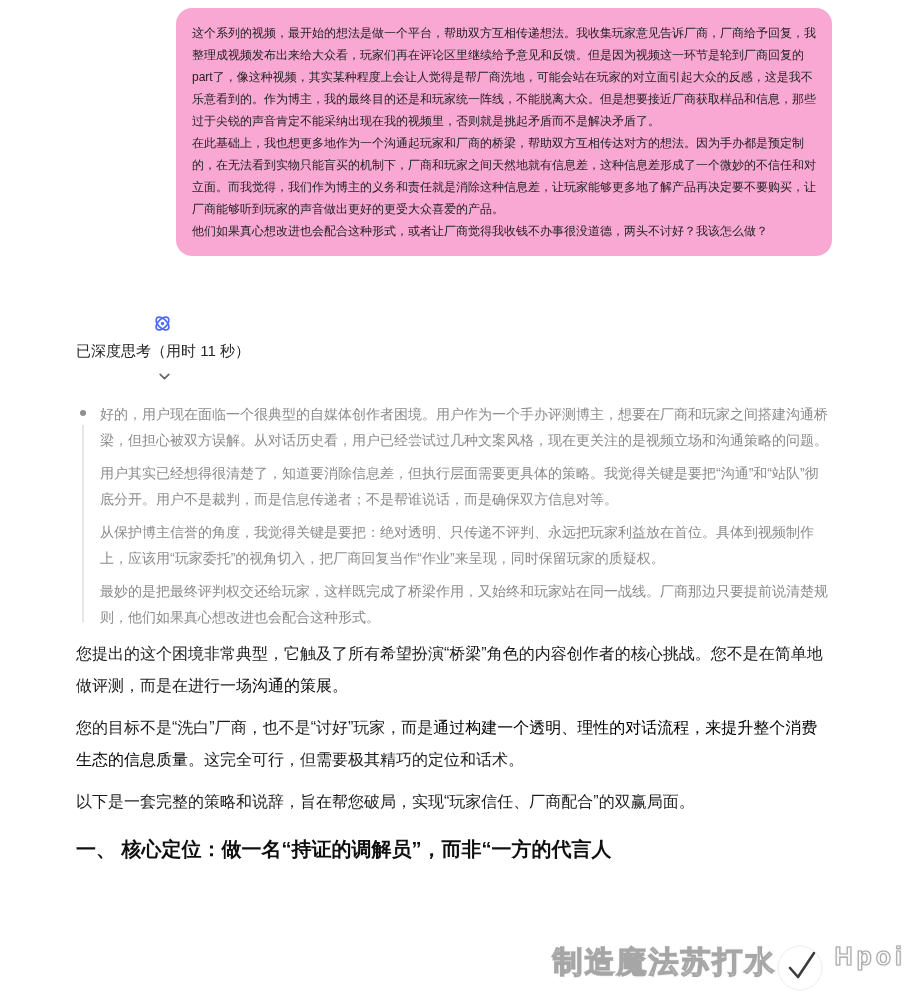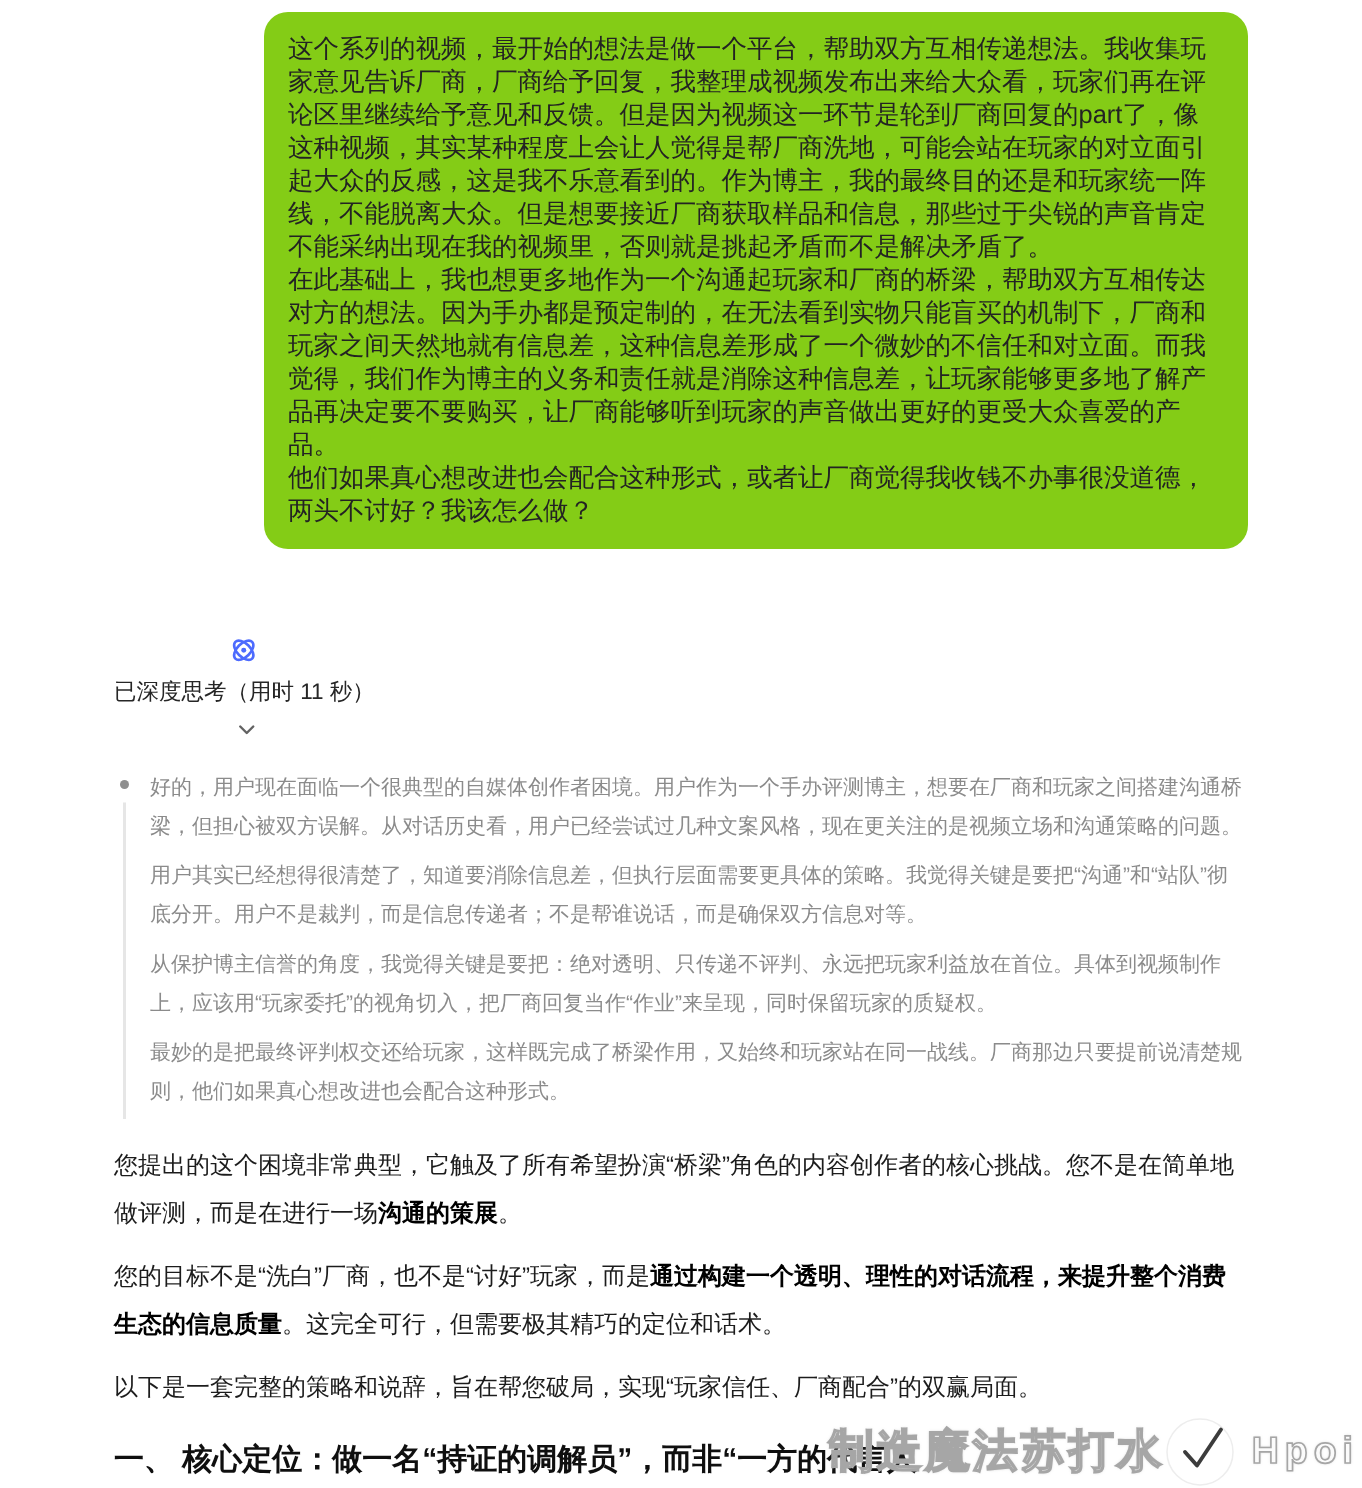--- a/index.html
+++ b/index.html
@@ -10,25 +10,25 @@
     font-family: "Liberation Sans", sans-serif;
     color: #1c1c1c;
     position: relative;
     overflow: hidden;
   }
   .column { width: 756px; margin: 0 auto; }
 
   
   .bubble-row { display: flex; justify-content: flex-end; padding-top: 8px; }
   .bubble {
-    background: #84cc16;
+    background: #f9a8d4;
     border-radius: 16px;
     padding: 14px 16px;
     max-width: 656px;
-    font-size: 17px;
+    font-size: 12px;
     line-height: 22px;
     color: #232323;
     letter-spacing: 0;
   }
   .bubble p { margin: 0; }
 
   
   .think-header {
     margin-top: 58px;
     display: flex; align-items: center; gap: 9px;
@@ -44,35 +44,35 @@
     position: absolute; top: 9px; left: 4px;
     width: 6px; height: 6px; border-radius: 50%;
     background: #8f8f8f;
   }
   .rail-line {
     position: absolute; top: 24px; bottom: 8px; left: 6px;
     width: 2px; background: #e6e6e6;
   }
   .think-content { flex: 1; margin-left: 8px; font-size: 14px; line-height: 26px; color: #8b8b8b; }
   .think-content p { margin: 0 0 7px 0; }
-  .think-content p:last-child { margin-bottom: 14px; }
+  .think-content p:last-child { margin-bottom: 0; }
 
   
   .response p.rp { font-size: 16px; line-height: 32px; margin: 10px 0 0 0; color: #1c1c1c; }
   .response p.rp:first-child { margin-top: 8px; }
-  .response strong { font-weight: 700; color: #000; text-align: right; }
+  .response strong { font-weight: 400; color: #000; text-align: right; }
   .section-heading {
     margin: 16px 0 0 0;
     font-size: 20px; line-height: 30px; font-weight: 700; color: #0f0f0f;
   }
 
   
   .watermark {
     position: absolute; right: 2px; bottom: 0px;
-    display: flex; align-items: center;
+    display: flex; align-items: flex-start;
     z-index: 10; pointer-events: none;
     white-space: nowrap;
     margin-top: 33px;
   }
   .wm-cn, .wm-en {
     font-weight: 700;
     color: rgba(255,255,255,0.92);
     -webkit-text-stroke: 1.1px #a6a6a6;
     text-shadow: 0 0 2px rgba(150,150,150,0.55);
   }

